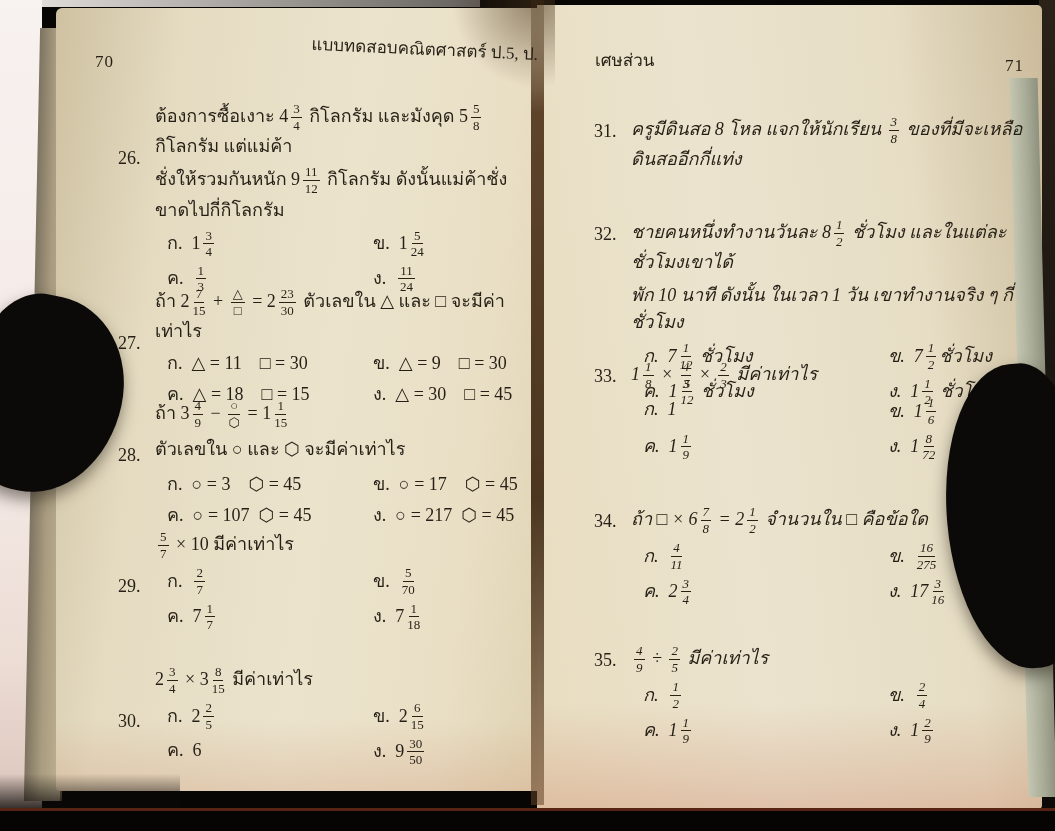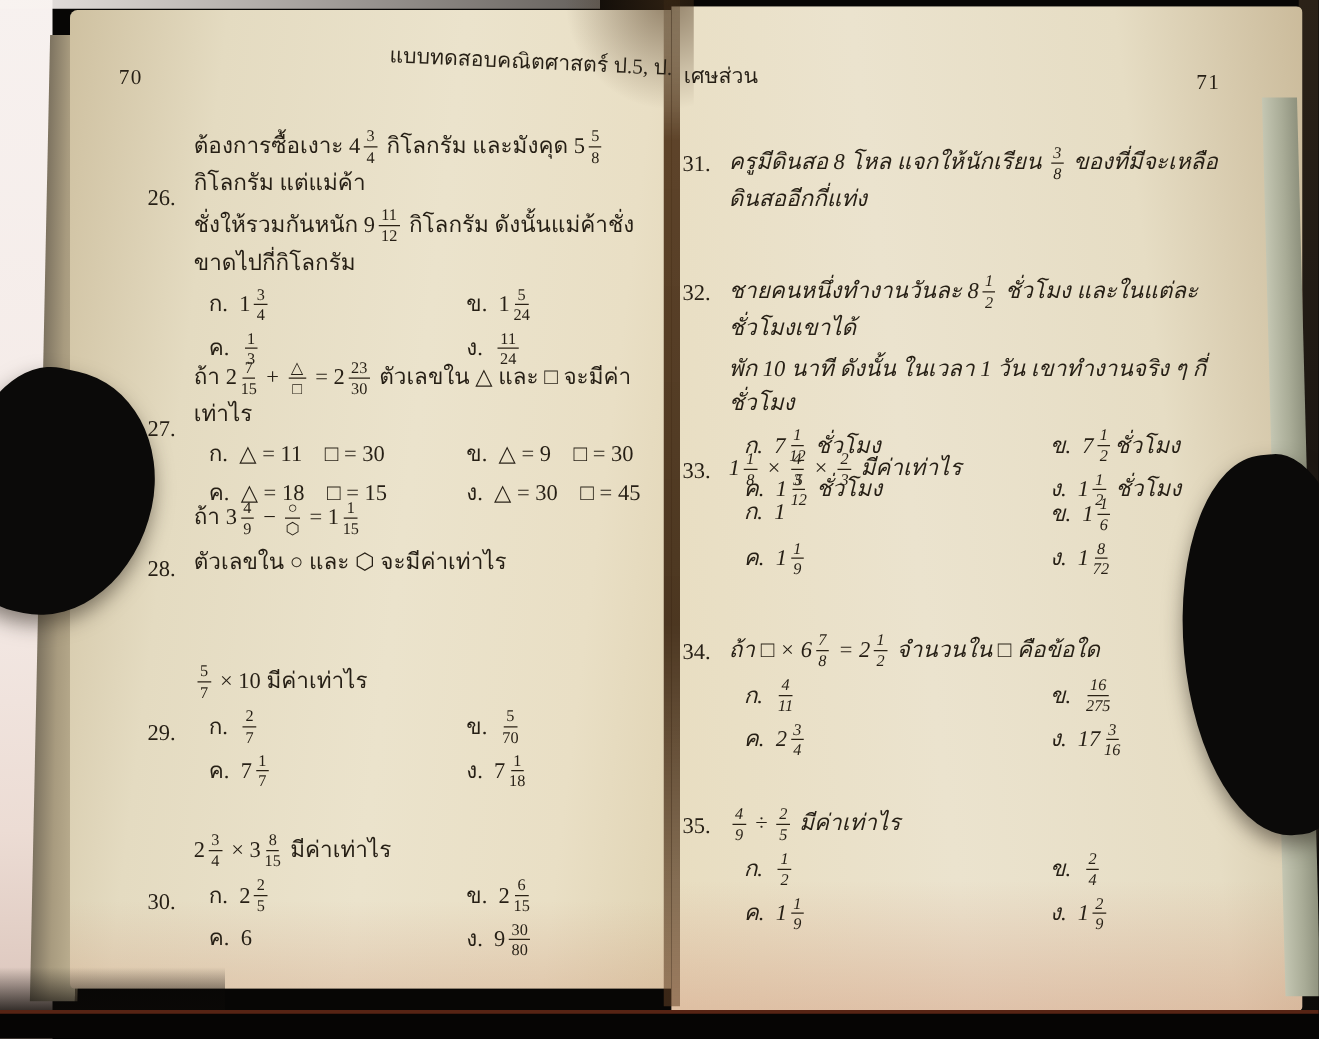--- a/index.html
+++ b/index.html
@@ -45,21 +45,21 @@
   
   .thumb{position:absolute;background:#0b0a09;box-shadow:0 8px 16px rgba(45,38,30,.55);}
   .thumb-left{left:-30px;top:296px;width:152px;height:198px;transform:rotate(12deg);
       border-radius:42% 58% 60% 44%/46% 52% 58% 46%;}
   .thumb-right{right:-34px;top:364px;width:142px;height:305px;transform:rotate(-5deg);
       border-radius:55% 42% 44% 55%/52% 44% 50% 52%;}
 
   
   .page{position:absolute;top:0;bottom:0;}
   .page-left{left:60px;width:477px;}
-  .page-right{left:522px;width:484px;}
+  .page-right{left:570px;width:484px;}
 
   .pageno{position:absolute;font-size:17px;letter-spacing:1px;}
   .pn-left{left:35px;top:52px;}
   .pn-right{right:30px;top:56px;}
   .runhead{position:absolute;font-size:17px;white-space:nowrap;}
   .rh-left{right:-2px;top:40px;transform:rotate(2.6deg);transform-origin:right top;}
   .rh-right{left:25px;top:46px;}
 
   .question{position:absolute;left:0;right:0;}
   .qno{position:absolute;top:8px;font-size:18px;}
@@ -167,20 +167,26 @@
               <span class="num">4</span>
               <span class="den">9</span>
             </span> − <span class="frac">
               <span class="num">○</span>
               <span class="den">⬡</span>
             </span> = 1<span class="frac">
               <span class="num">1</span>
               <span class="den">15</span>
             </span></div>
         <div class="qline">ตัวเลขใน ○ และ ⬡ จะมีค่าเท่าไร</div>
+        <div class="choices">
+          <div class="choice"><span class="clabel">ก.</span><span>○ = 3 ⬡ = 45</span></div>
+          <div class="choice"><span class="clabel">ข.</span><span>○ = 17 ⬡ = 45</span></div>
+          <div class="choice"><span class="clabel">ค.</span><span>○ = 107 ⬡ = 45</span></div>
+          <div class="choice"><span class="clabel">ง.</span><span>○ = 217 ⬡ = 45</span></div>
+        </div>
       </div>
     </section>
 
     <section class="question" style="top:528px">
       <span class="qno">29.</span>
       <div class="qcontent">
         <div class="qline"><span class="frac">
               <span class="num">5</span>
               <span class="den">7</span>
             </span> × 10 มีค่าเท่าไร</div>
@@ -220,21 +226,21 @@
                   <span class="num">2</span>
                   <span class="den">5</span>
                 </span></span></div>
           <div class="choice"><span class="clabel">ข.</span><span>2<span class="frac">
                   <span class="num">6</span>
                   <span class="den">15</span>
                 </span></span></div>
           <div class="choice"><span class="clabel">ค.</span><span>6</span></div>
           <div class="choice"><span class="clabel">ง.</span><span>9<span class="frac">
                   <span class="num">30</span>
-                  <span class="den">80</span>
+                  <span class="den">50</span>
                 </span></span></div>
         </div>
       </div>
     </section>
   </div>
 
   <div class="page page-right">
     <div class="runhead rh-right">เศษส่วน</div>
     <div class="pageno pn-right">71</div>
 

